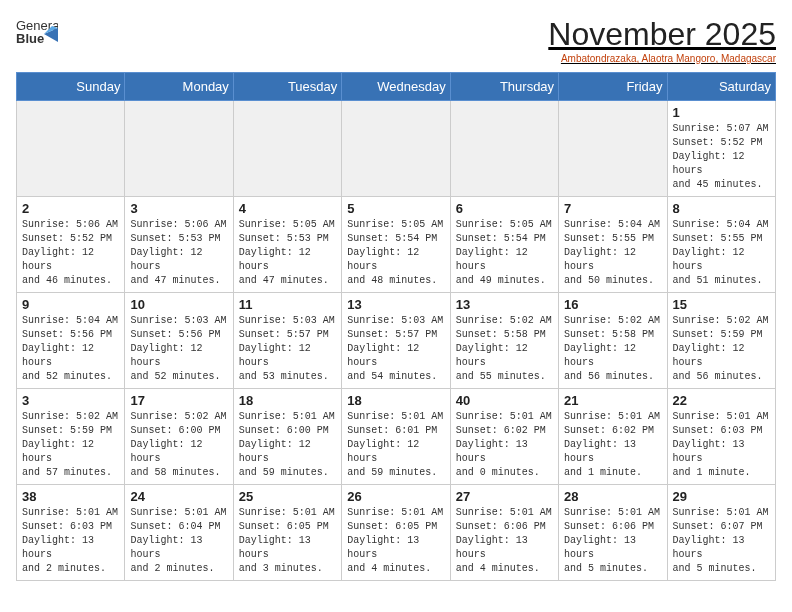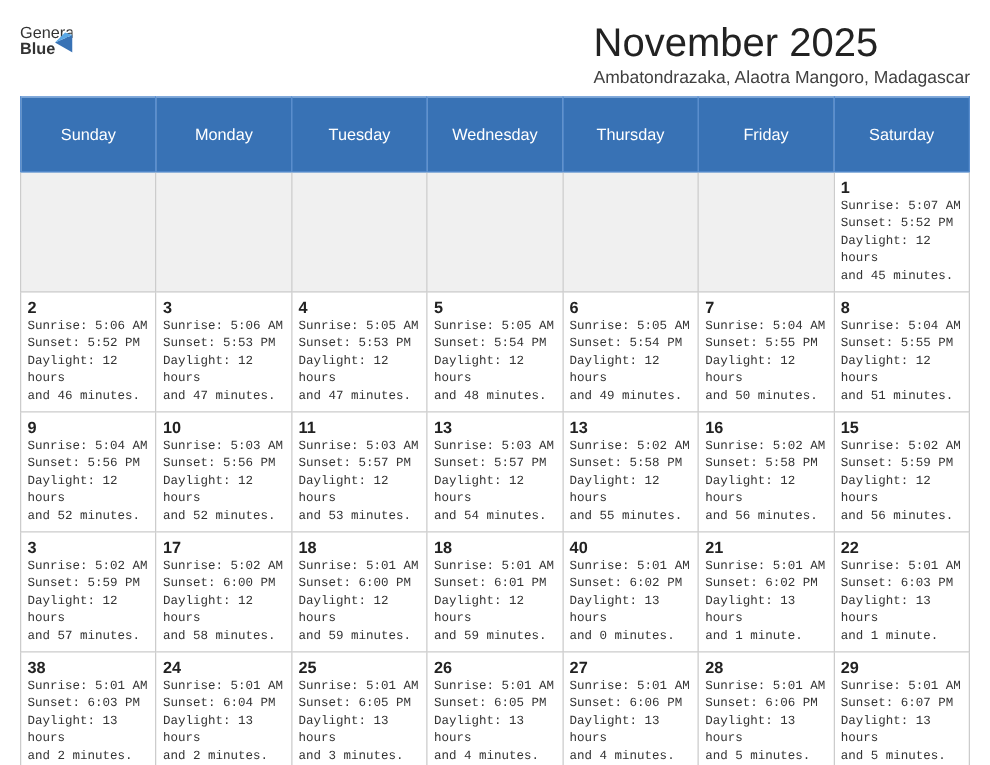--- a/index.html
+++ b/index.html
@@ -15,41 +15,43 @@
       justify-content: space-between;
       align-items: flex-start;
       margin-bottom: 8px;
     }
     .logo {
       display: flex;
       flex-direction: column;
       align-items: flex-start;
     }
     .title-area {
+      text-align: right;
+      text-decoration: underline;
     }
     .month-title {
       font-size: 32px;
       font-weight: normal;
       color: #222;
     }
     .subtitle {
-      font-size: 14px;
-      color: #404040;
+      font-size: 10px;
+      color: #c2410c;
     }
     .calendar {
       width: 100%;
       border-collapse: collapse;
       border: 1px solid #ccc;
     }
     .calendar th {
       background: #3872b5;
       color: #fff;
       font-size: 13px;
-      padding: 22px 4px;
-      text-align: center;
+      padding: 6px 4px;
+      text-align: right;
       border: 1px solid #5a8fd0;
       font-weight: normal;
     }
     .calendar td {
       border: 1px solid #ccc;
       vertical-align: top;
       padding: 4px 5px;
       font-size: 10.5px;
       color: #333;
       width: calc(100% / 7);

